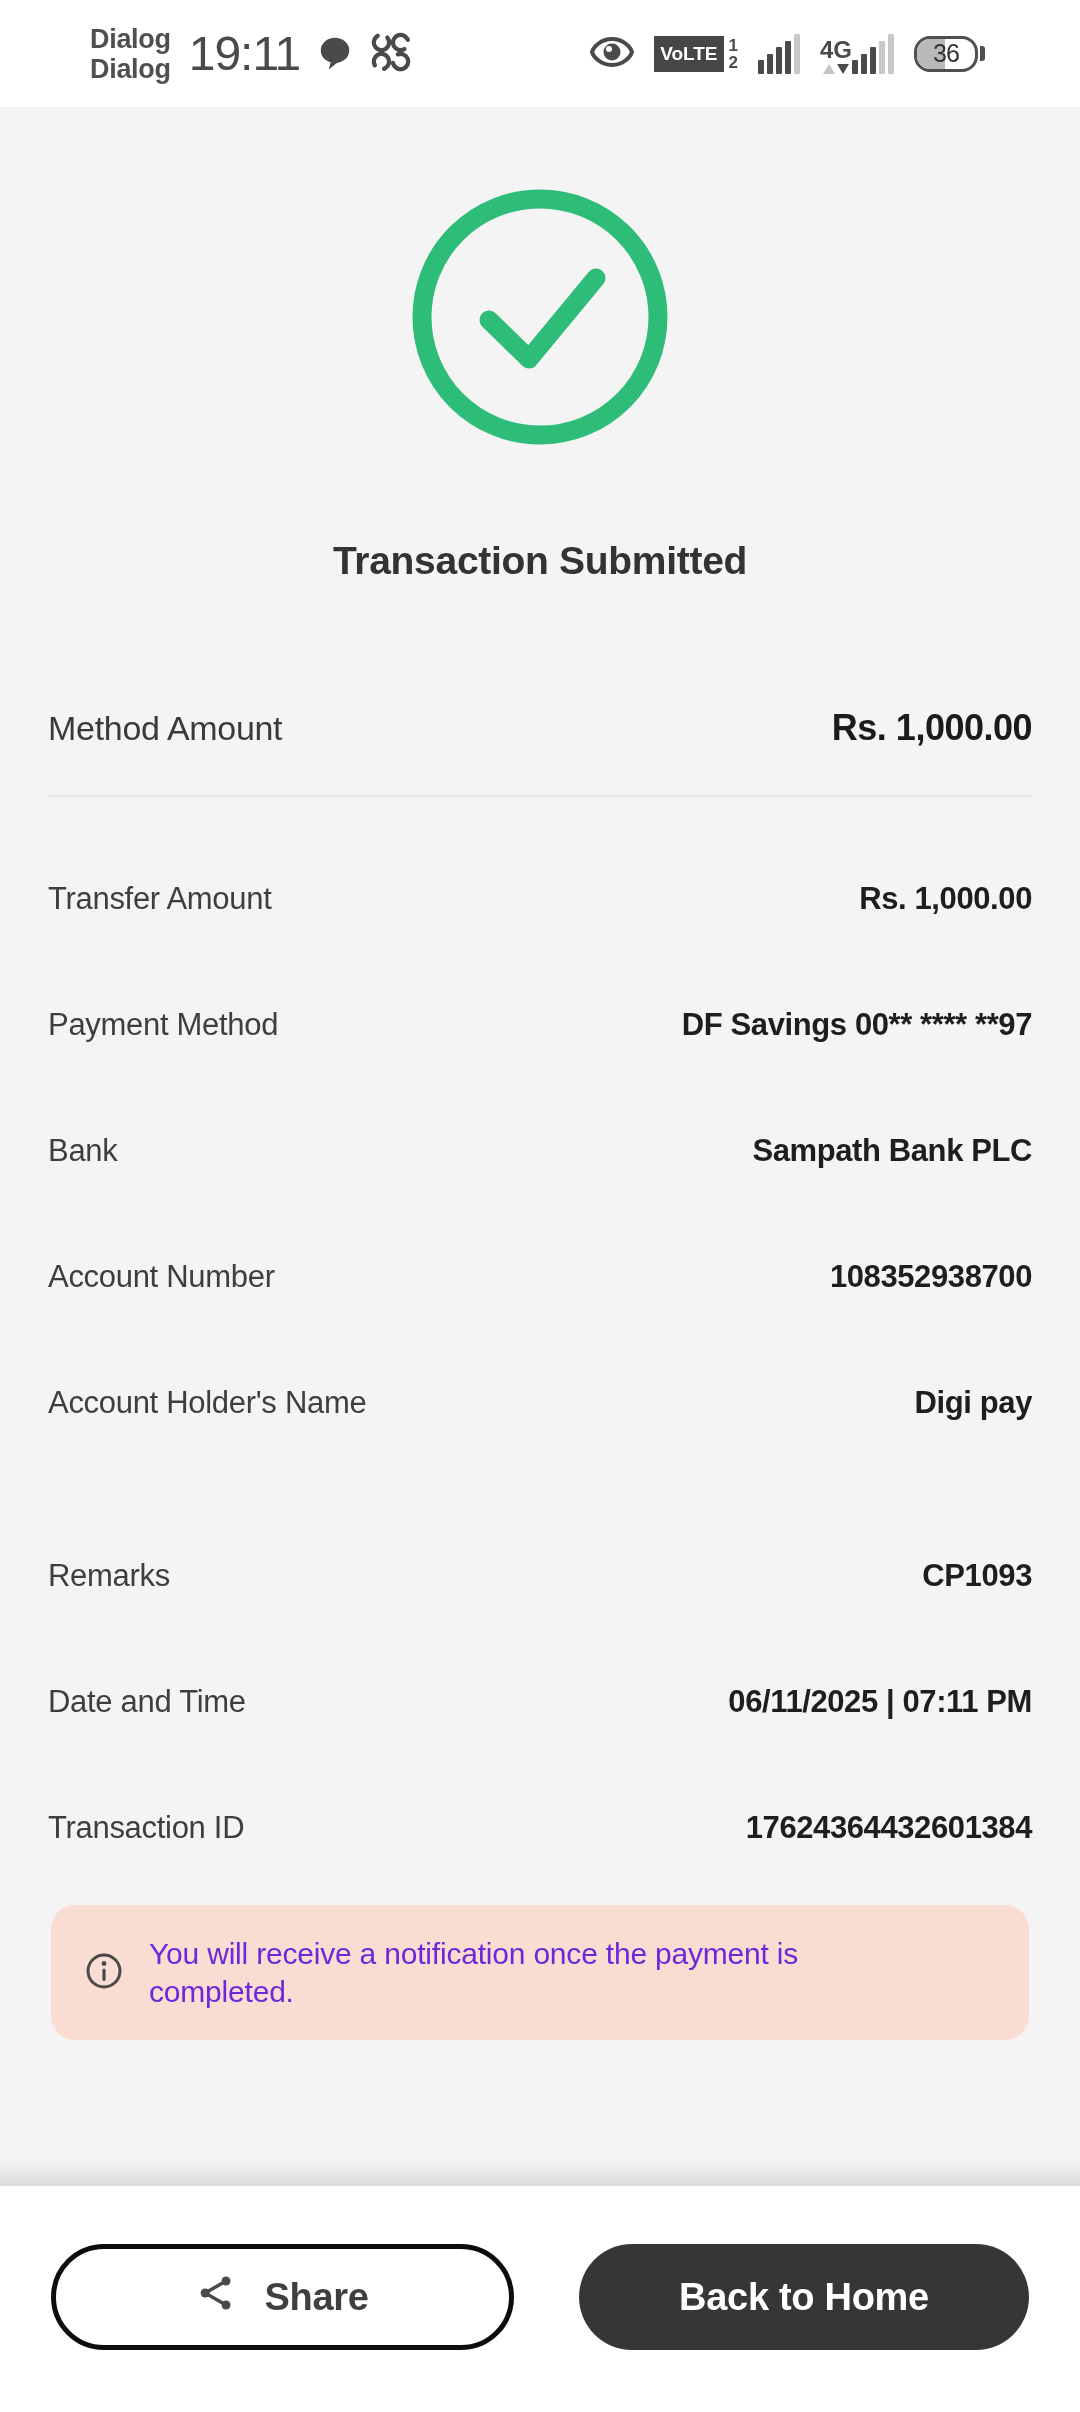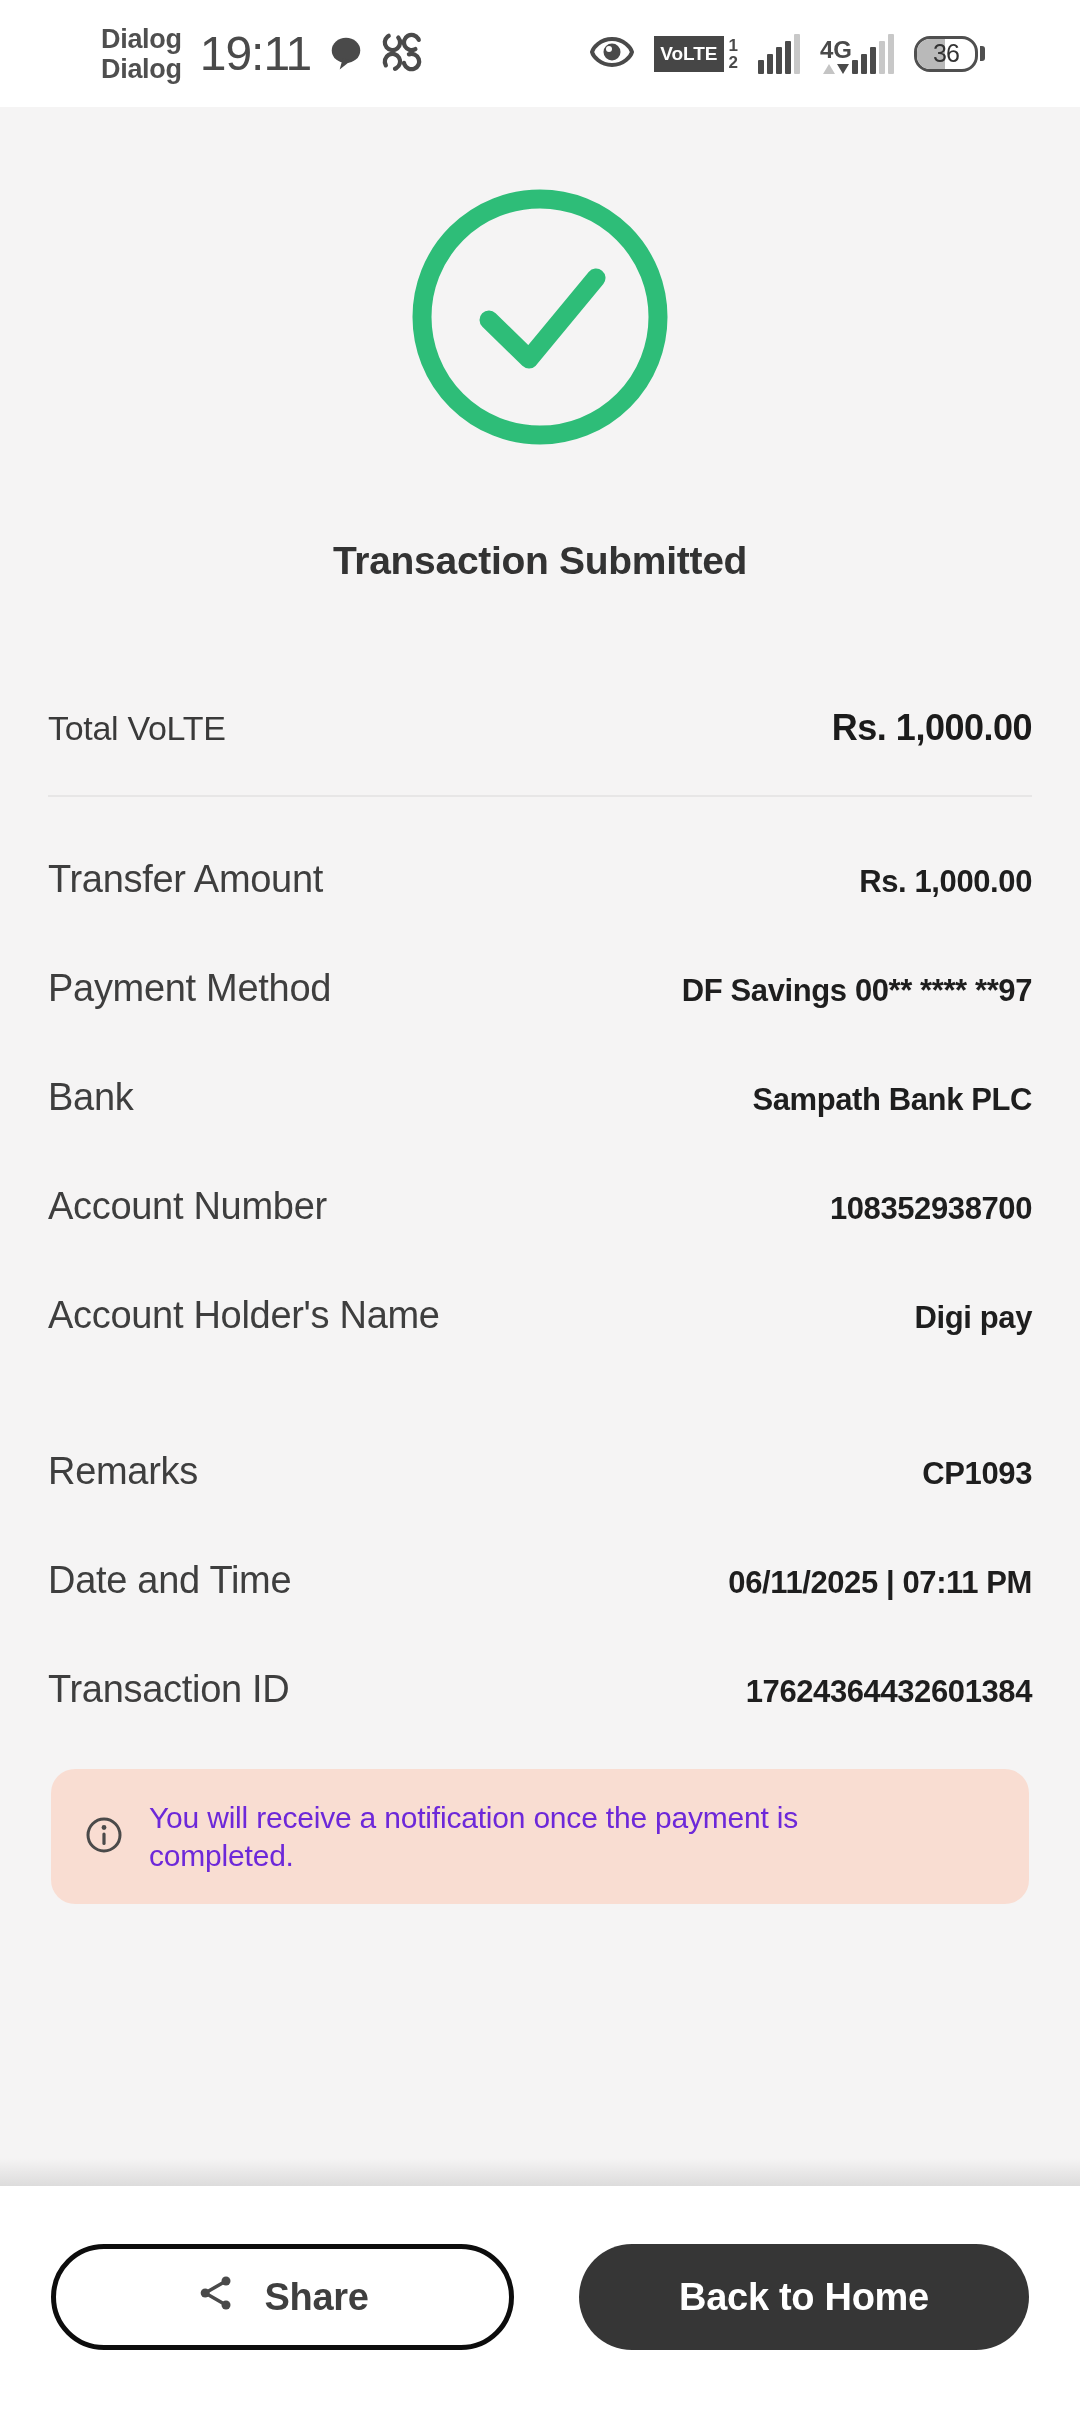--- a/index.html
+++ b/index.html
@@ -16,21 +16,21 @@
 
   
   .status-bar {
     flex: none;
     height: 107px;
     background: #ffffff;
     display: flex;
     align-items: center;
     padding: 0 95px 0 90px;
   }
-  .sb-left { display: flex; align-items: center; gap: 16px; margin-left: 11px; }
+  .sb-left { display: flex; align-items: center; gap: 16px; }
   .carrier {
     font-size: 27px;
     line-height: 30px;
     font-weight: 700;
     color: #4f4f4f;
     letter-spacing: -0.3px;
   }
   .clock {
     font-size: 48px;
     font-weight: 500;
@@ -101,21 +101,21 @@
 
   .rows { margin: 62px 48px 0; }
   .rows.meta { margin-top: 113px; }
   .row {
     display: flex;
     justify-content: space-between;
     align-items: baseline;
     margin-bottom: 66px;
   }
   .row:last-child { margin-bottom: 0; }
-  .row-label { font-size: 38px; line-height: 40px; color: #3e3e3e; letter-spacing: -0.3px; }
+  .row-label { font-size: 31px; line-height: 40px; color: #3e3e3e; letter-spacing: -0.3px; margin-top: 20px; }
   .row-value { font-size: 31px; line-height: 40px; font-weight: 700; color: #1e1e1e; letter-spacing: -0.4px; text-align: right; }
 
   .notice {
     margin: 57px 51px 0;
     min-height: 135px;
     border-radius: 24px;
     display: flex;
     align-items: center;
     gap: 26px;
     padding: 26px 34px;
@@ -252,21 +252,21 @@
   <div class="check-icon-wrap">
     <svg width="256" height="256" viewBox="0 0 256 256">
       <circle cx="128" cy="128" r="118" fill="none" stroke="#2ebd78" stroke-width="19"></circle>
       <path d="M77 131 L117 170 L184 89" fill="none" stroke="#2ebd78" stroke-width="19" stroke-linecap="round" stroke-linejoin="round"></path>
     </svg>
   </div>
 
   <h1 class="page-title">Transaction Submitted</h1>
 
   <div class="total-row">
-    <span class="total-label">Total VoLTE</span>
+    <span class="total-label">Method Amount</span>
     <span class="total-value">Rs. 1,000.00</span>
   </div>
 
   <div class="divider"></div>
 
   <section class="rows">
     <div class="row">
       <span class="row-label">Transfer Amount</span>
       <span class="row-value">Rs. 1,000.00</span>
     </div>

